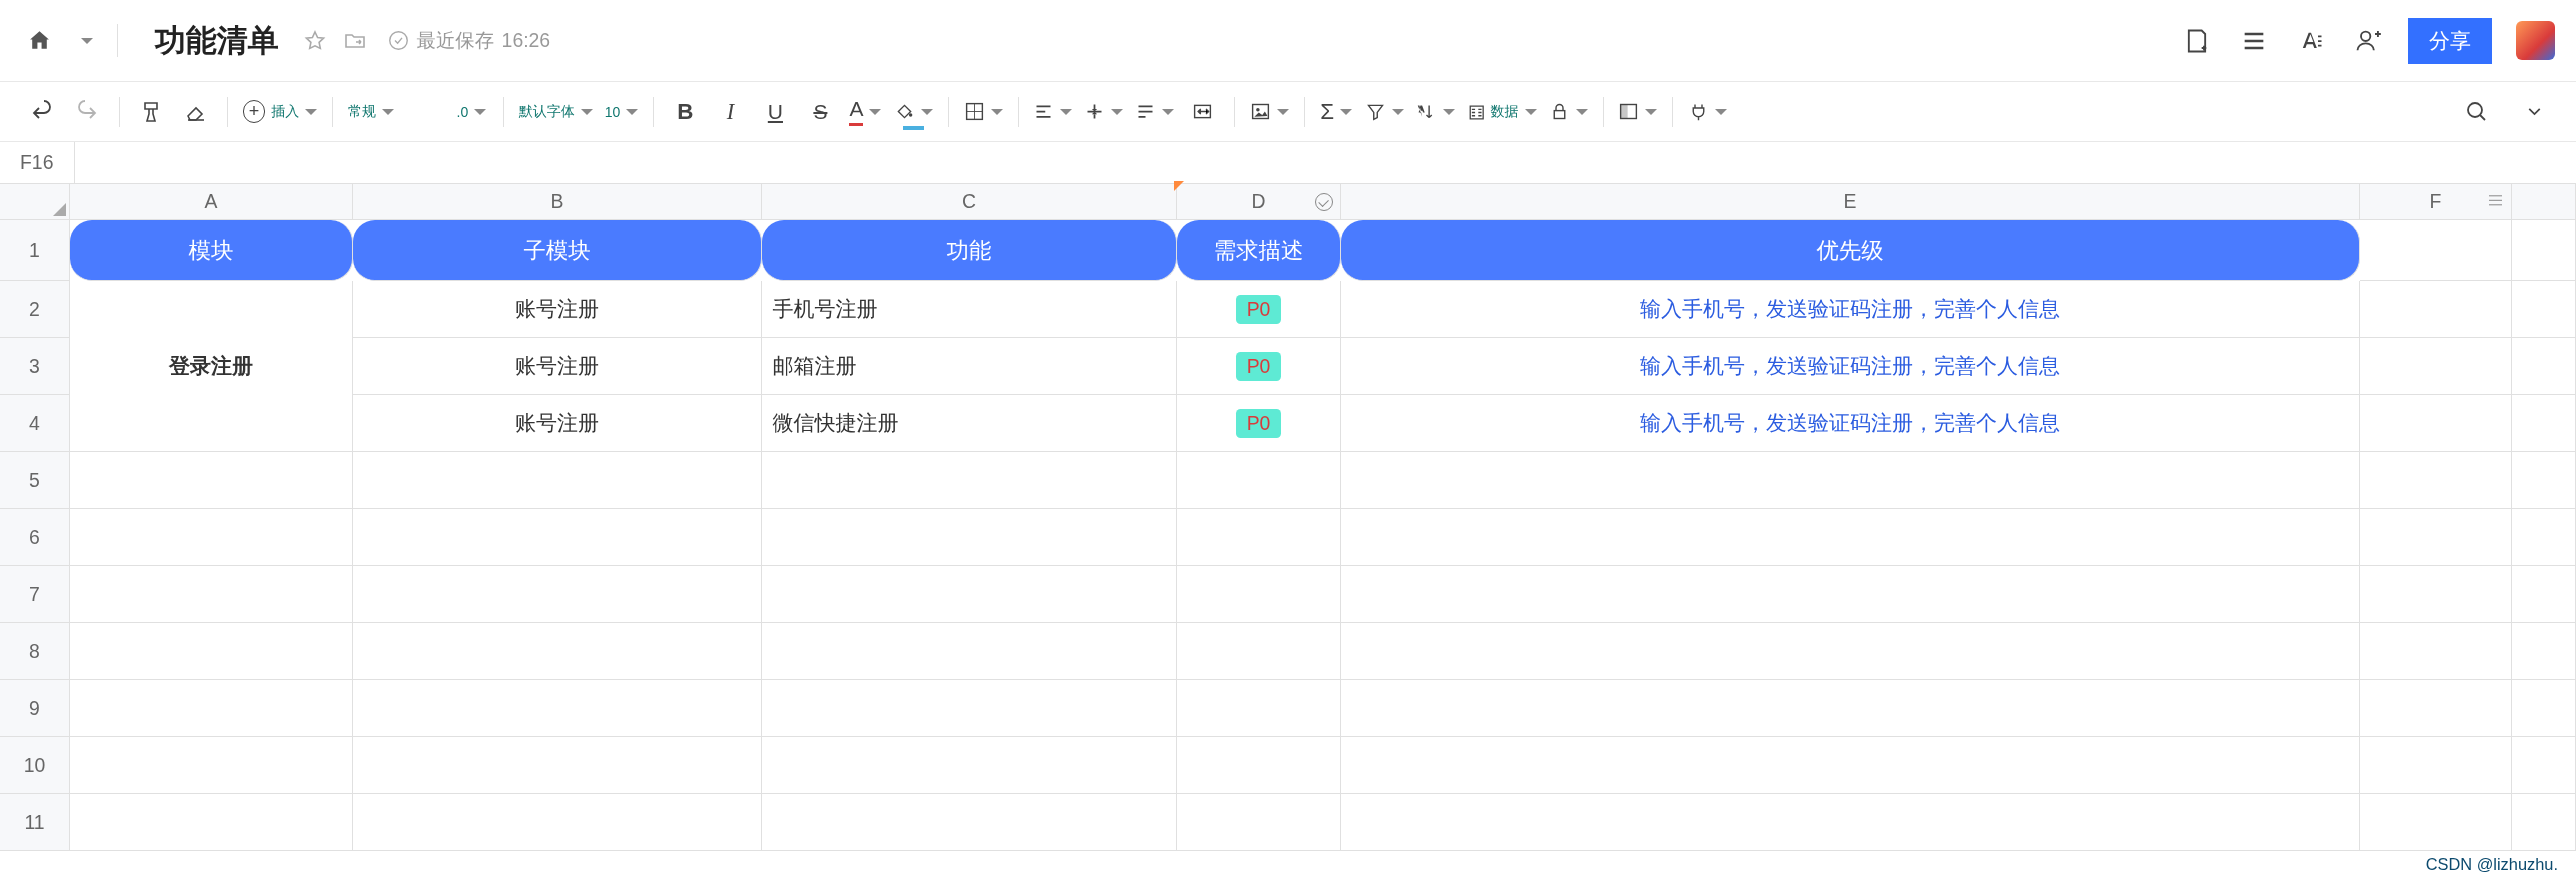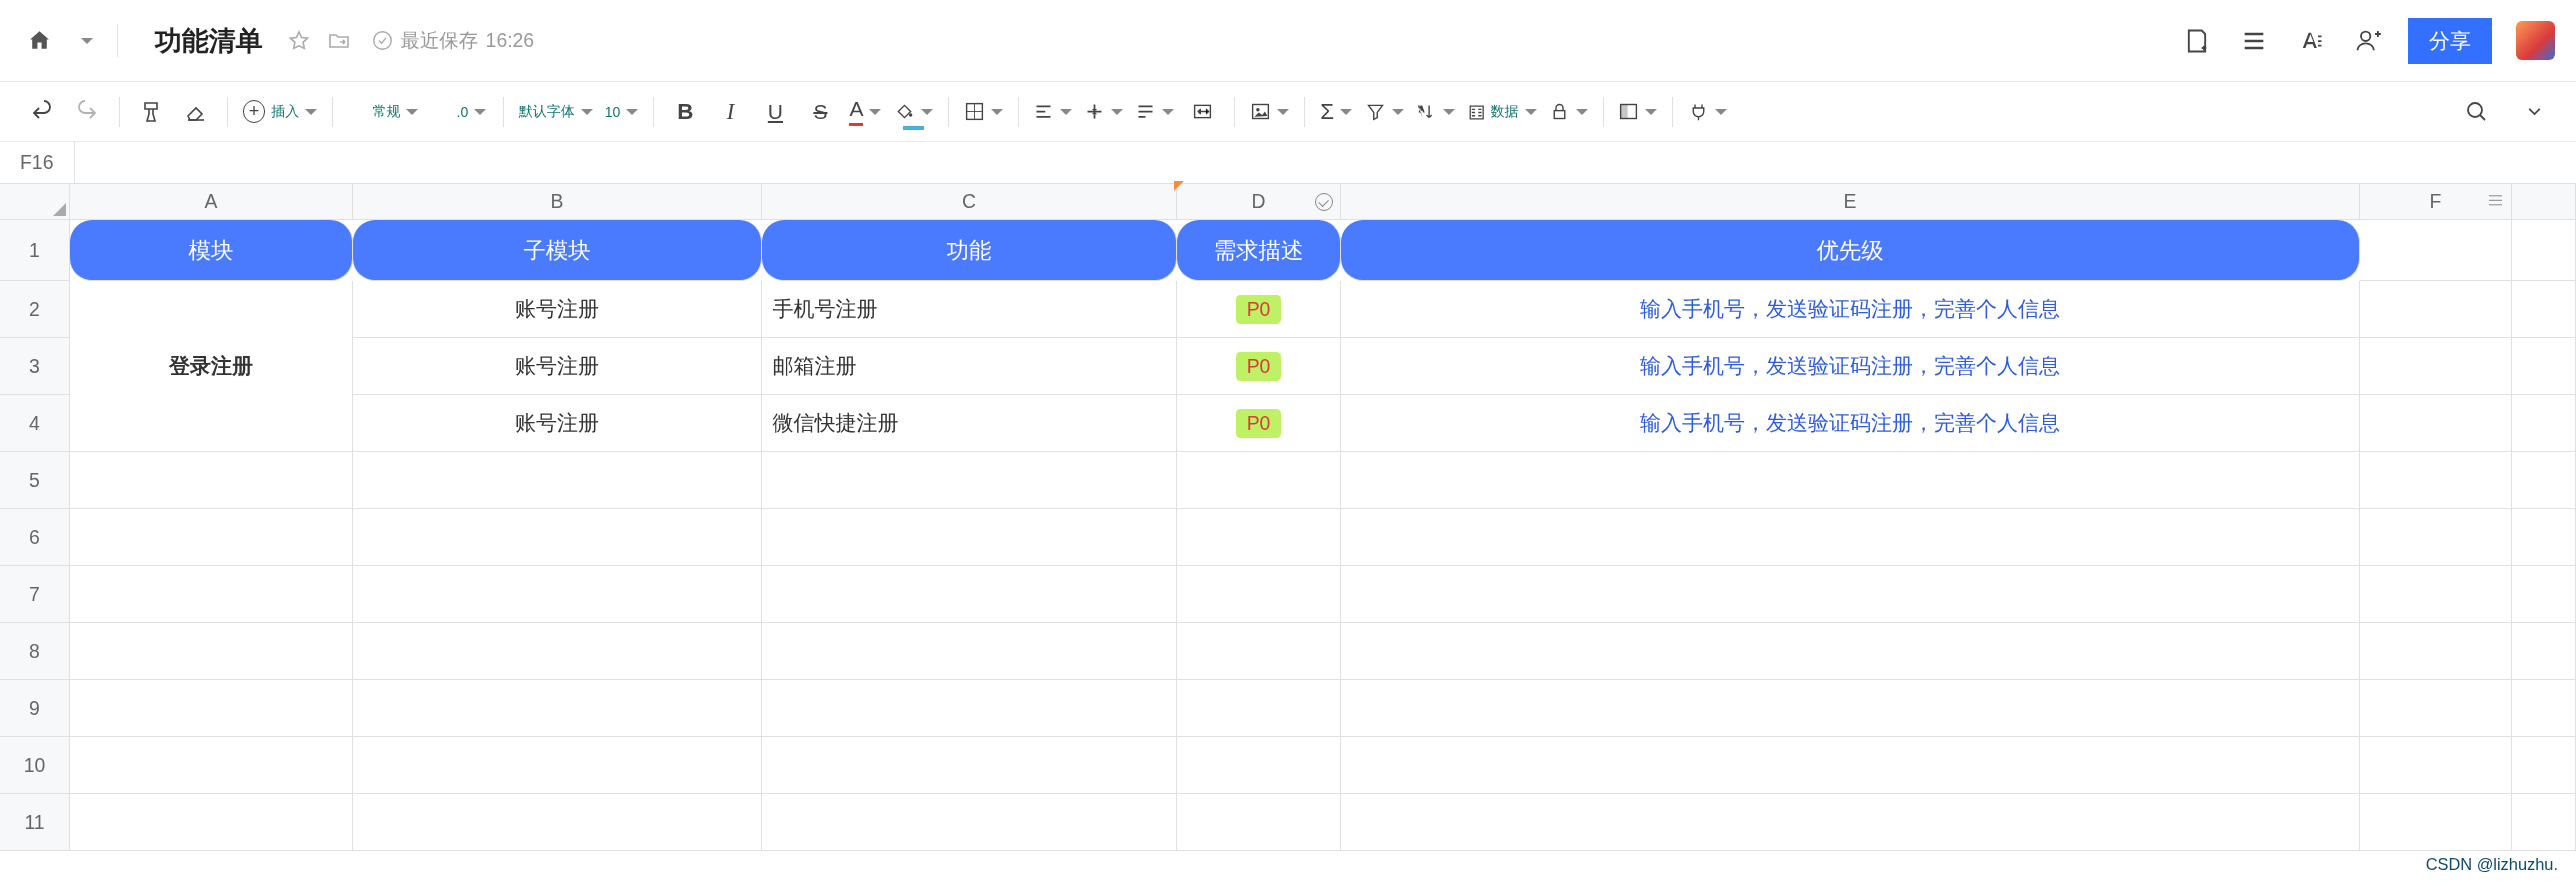--- a/index.html
+++ b/index.html
@@ -2,21 +2,21 @@
 <html style="font-size:12px"><head>
 <meta charset="utf-8">
 <style>
 * { margin: 0; padding: 0; box-sizing: border-box; font-family: -apple-system, BlinkMacSystemFont, "PingFang SC", "Microsoft YaHei", sans-serif; }
 body { background: #fff; width: 2576px; height: 882px; overflow: hidden; font-size: 21px; }
 
 
 .header { height: 82px; display: flex; align-items: center; padding: 0 21px; border-bottom: 0.7px solid #e8e8e8; justify-content: space-between; }
 .header-left { display: flex; align-items: center; gap: 13.4px; }
 .home-btn { width: 36px; height: 36px; display: flex; align-items: center; justify-content: center; color: #555; }
-.doc-title { font-size: 27px; font-weight: 600; color: #222; margin-left: 18px; margin-right: 9px; text-align: center; }
+.doc-title { font-size: 31px; font-weight: 600; color: #222; margin-left: 18px; margin-right: 9px; text-align: center; }
 .header-icon { width: 27px; height: 27px; display: flex; align-items: center; justify-content: center; color: #888; cursor: pointer; }
 .save-status { display: flex; align-items: center; gap: 7.5px; color: #999; font-size: 19.4px; margin-left: 6px; }
 .header-right { display: flex; align-items: center; gap: 24px; }
 .hr-icon { width: 33px; height: 33px; display: flex; align-items: center; justify-content: center; color: #444; cursor: pointer; }
 .share-btn { background: #3370ff; color: #fff; border: none; border-radius: 0; padding: 9px 21px; font-size: 21px; cursor: pointer; }
 .avatar { width: 39px; height: 39px; border-radius: 6px; background: linear-gradient(135deg,#ff9a56,#d93b3b 60%,#3b6bd9); }
 
 
 .toolbar { height: 60px; display: flex; align-items: center; padding: 0 21px; border-bottom: 0.7px solid #e8e8e8; gap: 3px; }
 .tb-btn { height: 42px; min-width: 42px; display: flex; align-items: center; justify-content: center; color: #444; cursor: pointer; border-radius: 4.5px; padding: 0 4.5px; position: relative; }
@@ -34,21 +34,21 @@
 .grid { display: grid; grid-template-columns: 70px 283px 409px 415px 164px 1019px 152px 64px; }
 .col-head, .row-head, .corner { background: #f7f8fa; border-right: 0.7px solid #e0e0e0; border-bottom: 0.7px solid #e0e0e0; display: flex; align-items: center; justify-content: center; font-size: 19.4px; color: #666; height: 36px; position: relative; }
 .corner { background: #f7f8fa; }
 .corner::after { content: ""; position: absolute; right: 3px; bottom: 3px; border-left: 13.4px solid transparent; border-bottom: 13.4px solid #aaa; }
 .row-head { height: 57px; }
 .cell { border-right: 0.7px solid #e0e0e0; border-bottom: 0.7px solid #e0e0e0; height: 57px; display: flex; align-items: center; padding: 0 10.4px; font-size: 21px; color: #333; }
 .hdr-cell { background: #4a7bff; color: #fff; font-weight: 500; justify-content: center; font-size: 22.4px; height: 61px; border-radius: 22px; }
 .row-head.hdr-row { height: 61px; }
 .center { justify-content: center; }
 .merged-a { grid-row: span 3; height: auto; justify-content: center; font-weight: 600; }
-.badge { display: inline-block; background: #bef264; color: #d93b3b; border-radius: 4.5px; padding: 3px 10.4px; font-size: 19.4px; font-weight: 500; }
+.badge { display: inline-block; background: #5eead4; color: #d93b3b; border-radius: 4.5px; padding: 3px 10.4px; font-size: 19.4px; font-weight: 500; }
 .blue-text { color: #2b5ce0; }
 .col-d-extra { position: absolute; right: 7.5px; top: 50%; transform: translateY(-50%); width: 18px; height: 18px; border: 1.5px solid #888; border-radius: 50%; }
 .col-d-extra::after { content: ""; position: absolute; left: 3px; top: 5.2px; width: 7.5px; height: 4.5px; border-left: 1.5px solid #888; border-bottom: 1.5px solid #888; transform: rotate(-45deg); }
 .col-d-mark { position: absolute; left: -3px; top: -3px; width: 0; height: 0; border-top: 10.4px solid #ff8a3d; border-right: 10.4px solid transparent; }
 .filter-icon { position: absolute; right: 6px; top: 50%; transform: translateY(-50%); width: 16.4px; height: 13.4px; }
 .filter-icon::before { content: ""; display: block; width: 13.4px; height: 1.5px; background: #888; box-shadow: 0 4.5px 0 #888, 0 9px 0 #888; }
 .watermark { position: absolute; right: 18px; bottom: 7.5px; font-size: 16.4px; color: #0c4a6e; }
 
 svg { display: block; }
 </style>
@@ -134,21 +134,21 @@
         <path fill="none" stroke="#444" stroke-width="1.6" d="M4 16l8-8 6 6-6 6H6z"></path>
         <path stroke="#444" stroke-width="1.6" d="M4 20h16"></path>
       </svg>
     </div>
   <div class="tb-sep"></div>
   <div class="tb-btn tb-dd">
       <div class="tb-plus-circle">+</div>
       <span class="tb-text">插入</span>
     </div>
   <div class="tb-sep"></div>
-  <div class="tb-btn tb-dd" style="min-width:104px;justify-content:center">
+  <div class="tb-btn tb-dd" style="min-width:104px;justify-content:flex-start">
       <span class="tb-text">常规</span>
     </div>
   <div class="tb-btn tb-dd">
       <span class="tb-text">.0</span>
     </div>
   <div class="tb-sep"></div>
   <div class="tb-btn tb-dd">
       <span class="tb-text">默认字体</span>
     </div>
   <div class="tb-btn tb-dd">

